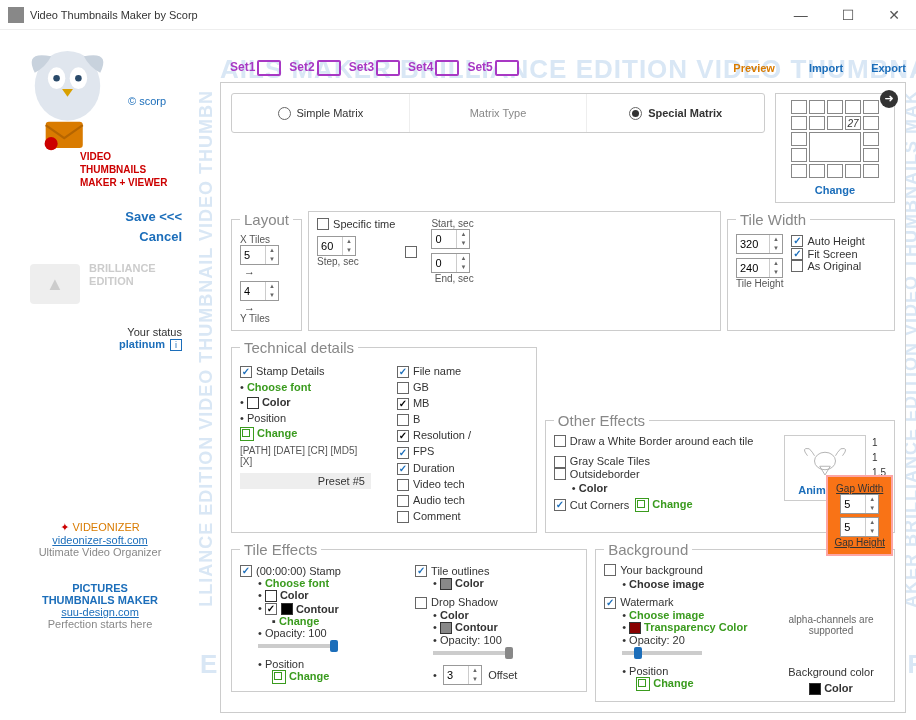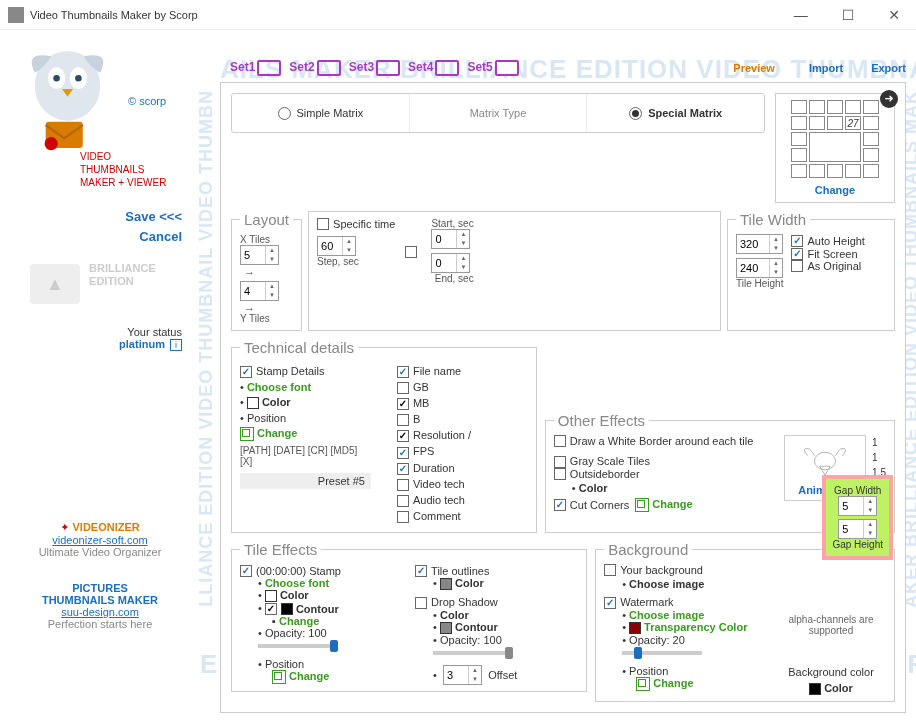--- a/index.html
+++ b/index.html
@@ -6,30 +6,30 @@
 body { margin: 0; background: #fff; font-size: 11px; color: #333; width: 916px; height: 720px; overflow: hidden; position: relative; }
 .titlebar { height: 30px; display: flex; align-items: center; padding: 0 8px; background: #fff; border-bottom: 1px solid #eee; }
 .titlebar .icon { width: 16px; height: 16px; margin-right: 6px; background: #888; }
 .titlebar .wincontrols { margin-left: auto; display: flex; gap: 18px; color: #555; font-size: 14px; }
 .titlebar .wincontrols span { cursor: pointer; padding: 2px 8px; }
 .main { display: flex; height: calc(100% - 30px); }
 .sidebar { width: 200px; padding: 10px; position: relative; }
 .owl { width: 115px; height: 120px; position: relative; }
 .owl svg { width: 100%; height: 100%; }
 .scorplabel { position: absolute; top: 65px; left: 128px; color: #1c6eba; font-size: 11px; }
-.redtxt { color: #c00; font-weight: normal; font-size: 10px; line-height: 1.3; margin-left: 70px; margin-top: -10px; }
+.redtxt { color: #c00; font-weight: bold; font-size: 10px; line-height: 1.3; margin-left: 70px; margin-top: -10px; }
 .savecancel { text-align: right; margin-top: 18px; padding-right: 8px; }
 .savecancel div { color: #1c6eba; font-weight: bold; font-size: 13px; cursor: pointer; line-height: 1.5; }
 .upbtn { width: 50px; height: 40px; background: #eee; border-radius: 4px; margin: 18px 0 0 20px; text-align: center; line-height: 40px; color: #ccc; font-size: 18px; display: inline-block; vertical-align: middle; }
 .edition { display: inline-block; vertical-align: middle; color: #ccc; font-weight: bold; font-size: 11px; margin-left: 6px; line-height: 1.2; }
 .status { text-align: right; margin-top: 22px; padding-right: 8px; font-size: 11px; }
 .status .plat { color: #1c6eba; font-weight: bold; }
 .status .i { display: inline-block; border: 1px solid #1c6eba; color: #1c6eba; width: 12px; height: 12px; text-align: center; line-height: 11px; font-size: 9px; margin-left: 2px; }
 .promo { text-align: center; margin-top: 170px; font-size: 11px; }
-.promo .name1 { color: #d97b00; font-weight: bold; }
+.promo .name1 { color: #d97b00; font-weight: normal; }
 .promo .name2 { color: #1c6eba; font-weight: bold; }
 .promo a { color: #1c6eba; text-decoration: underline; cursor: pointer; }
 .promo .sub { color: #888; }
 .content { flex: 1; padding: 0 10px 10px 0; position: relative; }
 .bgtext { position: absolute; font-size: 26px; font-weight: bold; color: #d9e7f5; letter-spacing: 1px; white-space: nowrap; z-index: 0; pointer-events: none; }
 .vbgtext { position: absolute; font-size: 18px; font-weight: bold; color: #d9e7f5; writing-mode: vertical-rl; transform: rotate(180deg); letter-spacing: 1px; z-index: 0; pointer-events: none; }
 .tabs { display: flex; gap: 8px; align-items: center; margin: 30px 0 6px 30px; position: relative; z-index: 1; }
 .tab { color: #a838c4; font-weight: bold; font-size: 12px; cursor: pointer; }
 .tabicon { width: 24px; height: 16px; border: 2px solid #a838c4; border-radius: 2px; display: inline-block; vertical-align: middle; margin-left: 2px; }
 .tabicon.sel { border-color: #a838c4; background: #fff; }
@@ -81,21 +81,21 @@
 .row4 { display: flex; gap: 8px; margin-top: 8px; align-items: flex-start; }
 .tilefx { flex: 1.2; }
 .bgfs { flex: 1; }
 .tilefxcols { display: flex; gap: 12px; }
 .tilefxcol { flex: 1; }
 .slider { width: 80px; height: 4px; background: #ccc; position: relative; display: inline-block; vertical-align: middle; margin: 4px 0; }
 .slider .thumb { position: absolute; top: -4px; width: 8px; height: 12px; background: #1c6eba; border-radius: 2px; }
 .animbox { border: 1px solid #ccc; width: 82px; padding: 4px; text-align: center; display: inline-block; vertical-align: top; }
 .animbox svg { width: 56px; height: 42px; }
 .smalltxt { font-size: 10px; color: #666; text-align: center; }
-.gapfs { position: absolute; right: 12px; top: 392px; background: #bef264; border: 4px solid #fca5a5; padding: 6px; z-index: 2; }
+.gapfs { position: absolute; right: 12px; top: 392px; background: #f97316; border: 2px solid #fca5a5; padding: 6px; z-index: 2; text-decoration: underline; }
 .seticon { display: inline-block; width: 14px; height: 14px; border: 1px solid #3a9b1e; vertical-align: middle; margin-right: 3px; position: relative; }
 .seticon::before { content: ''; position: absolute; width: 6px; height: 6px; border: 1px solid #3a9b1e; top: 1px; left: 1px; }
 </style>
 </head>
 <body>
 
 <div class="titlebar">
   <span class="icon"></span>
   <span>Video Thumbnails Maker by Scorp</span>
   <div class="wincontrols">

